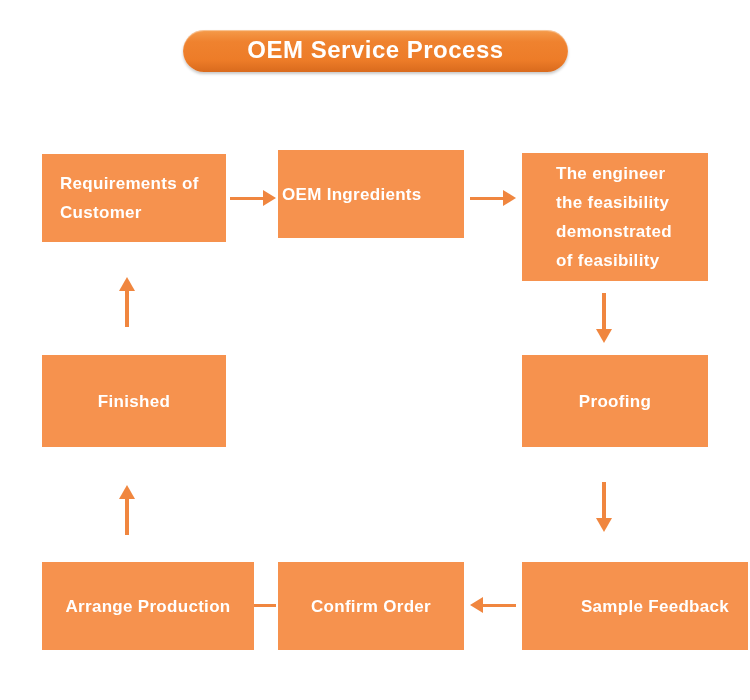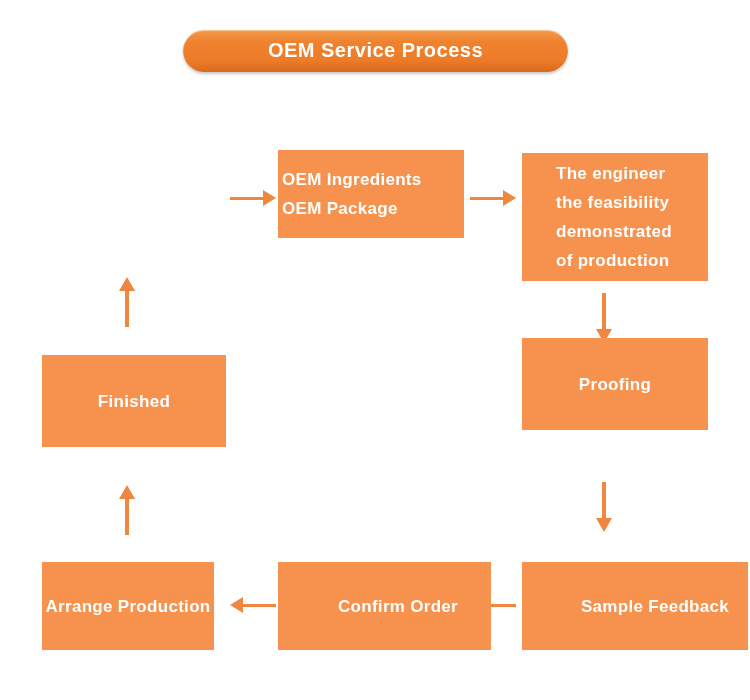--- a/index.html
+++ b/index.html
@@ -14,43 +14,43 @@
   
   .banner{
     position:absolute;
     left:183px;top:30px;width:385px;height:42px;
     border-radius:21px;
     background:linear-gradient(180deg,#f59b4a 0%,#ef822f 28%,#ed7c28 72%,#d96a1d 100%);
     box-shadow:0 2px 3px rgba(0,0,0,0.22), inset 0 1px 1px rgba(255,255,255,0.45);
     display:flex;align-items:center;justify-content:center;
   }
   .banner span{
-    color:#ffffff;font-size:20px;font-weight:bold;letter-spacing:0.5px;
+    color:#ffffff;font-size:24px;font-weight:bold;letter-spacing:0.5px;
     line-height:1;padding-bottom:2px;
   }
 
   
   .fbox{
     position:absolute;
     background:#f6924e;
     color:#ffffff;font-weight:bold;font-size:17px;
     display:flex;flex-direction:column;justify-content:center;
     letter-spacing:0.3px;
   }
   .fbox .line{display:block;line-height:29px;}
   .fbox.align-left{align-items:flex-start;}
   .fbox.align-center{align-items:center;text-align:left;}
 
   #box-requirements{left:42px;top:154px;width:184px;height:88px;padding-left:18px;box-sizing:border-box;}
   #box-oem        {left:278px;top:150px;width:186px;height:88px;padding-left:4px;box-sizing:border-box;}
   #box-engineer   {left:522px;top:153px;width:186px;height:128px;padding-left:34px;box-sizing:border-box;}
   #box-finished   {left:42px;top:355px;width:184px;height:92px;}
-  #box-proofing   {left:522px;top:338px;width:186px;height:92px;}
-  #box-arrange    {left:42px;top:562px;width:172px;height:88px;}
-  #box-confirm    {left:278px;top:562px;width:186px;height:88px;padding-left:27px;}
+  #box-proofing   {left:522px;top:355px;width:186px;height:92px;}
+  #box-arrange    {left:42px;top:562px;width:212px;height:88px;}
+  #box-confirm    {left:278px;top:562px;width:186px;height:88px;}
   #box-sample     {left:522px;top:562px;width:186px;height:88px;padding-left:40px;}
 
   
   .arrow{position:absolute;}
   .arrow .shaft{position:absolute;background:#f0863f;}
   .arrow .head{position:absolute;width:0;height:0;}
 
   .arrow.right{width:46px;height:16px;}
   .arrow.right .shaft{left:0;top:7px;width:34px;height:3px;}
   .arrow.right .head{right:0;top:0;
@@ -82,41 +82,44 @@
 </style>
 </head>
 <body>
 
 <div id="canvas">
 
   <div class="banner">
     <span>OEM Service Process</span>
   </div>
 
+  <div id="box-requirements" class="fbox align-left">
+    <span class="line">Requirements of</span>
+    <span class="line">Customer</span>
+  </div>
 
   <div id="arr-r1" class="arrow right">
     <span class="shaft"></span>
     <span class="head"></span>
   </div>
 
   <div id="box-oem" class="fbox align-left">
     <span class="line">OEM Ingredients</span>
-    <span class="line">OEM Package</span>
   </div>
 
   <div id="arr-r2" class="arrow right">
     <span class="shaft"></span>
     <span class="head"></span>
   </div>
 
   <div id="box-engineer" class="fbox align-left">
     <span class="line">The engineer</span>
     <span class="line">the feasibility</span>
     <span class="line">demonstrated</span>
-    <span class="line">of production</span>
+    <span class="line">of feasibility</span>
   </div>
 
   <div id="arr-d1" class="arrow down">
     <span class="shaft"></span>
     <span class="head"></span>
   </div>
 
   <div id="box-proofing" class="fbox align-center">
     <span class="line">Proofing</span>
   </div>

